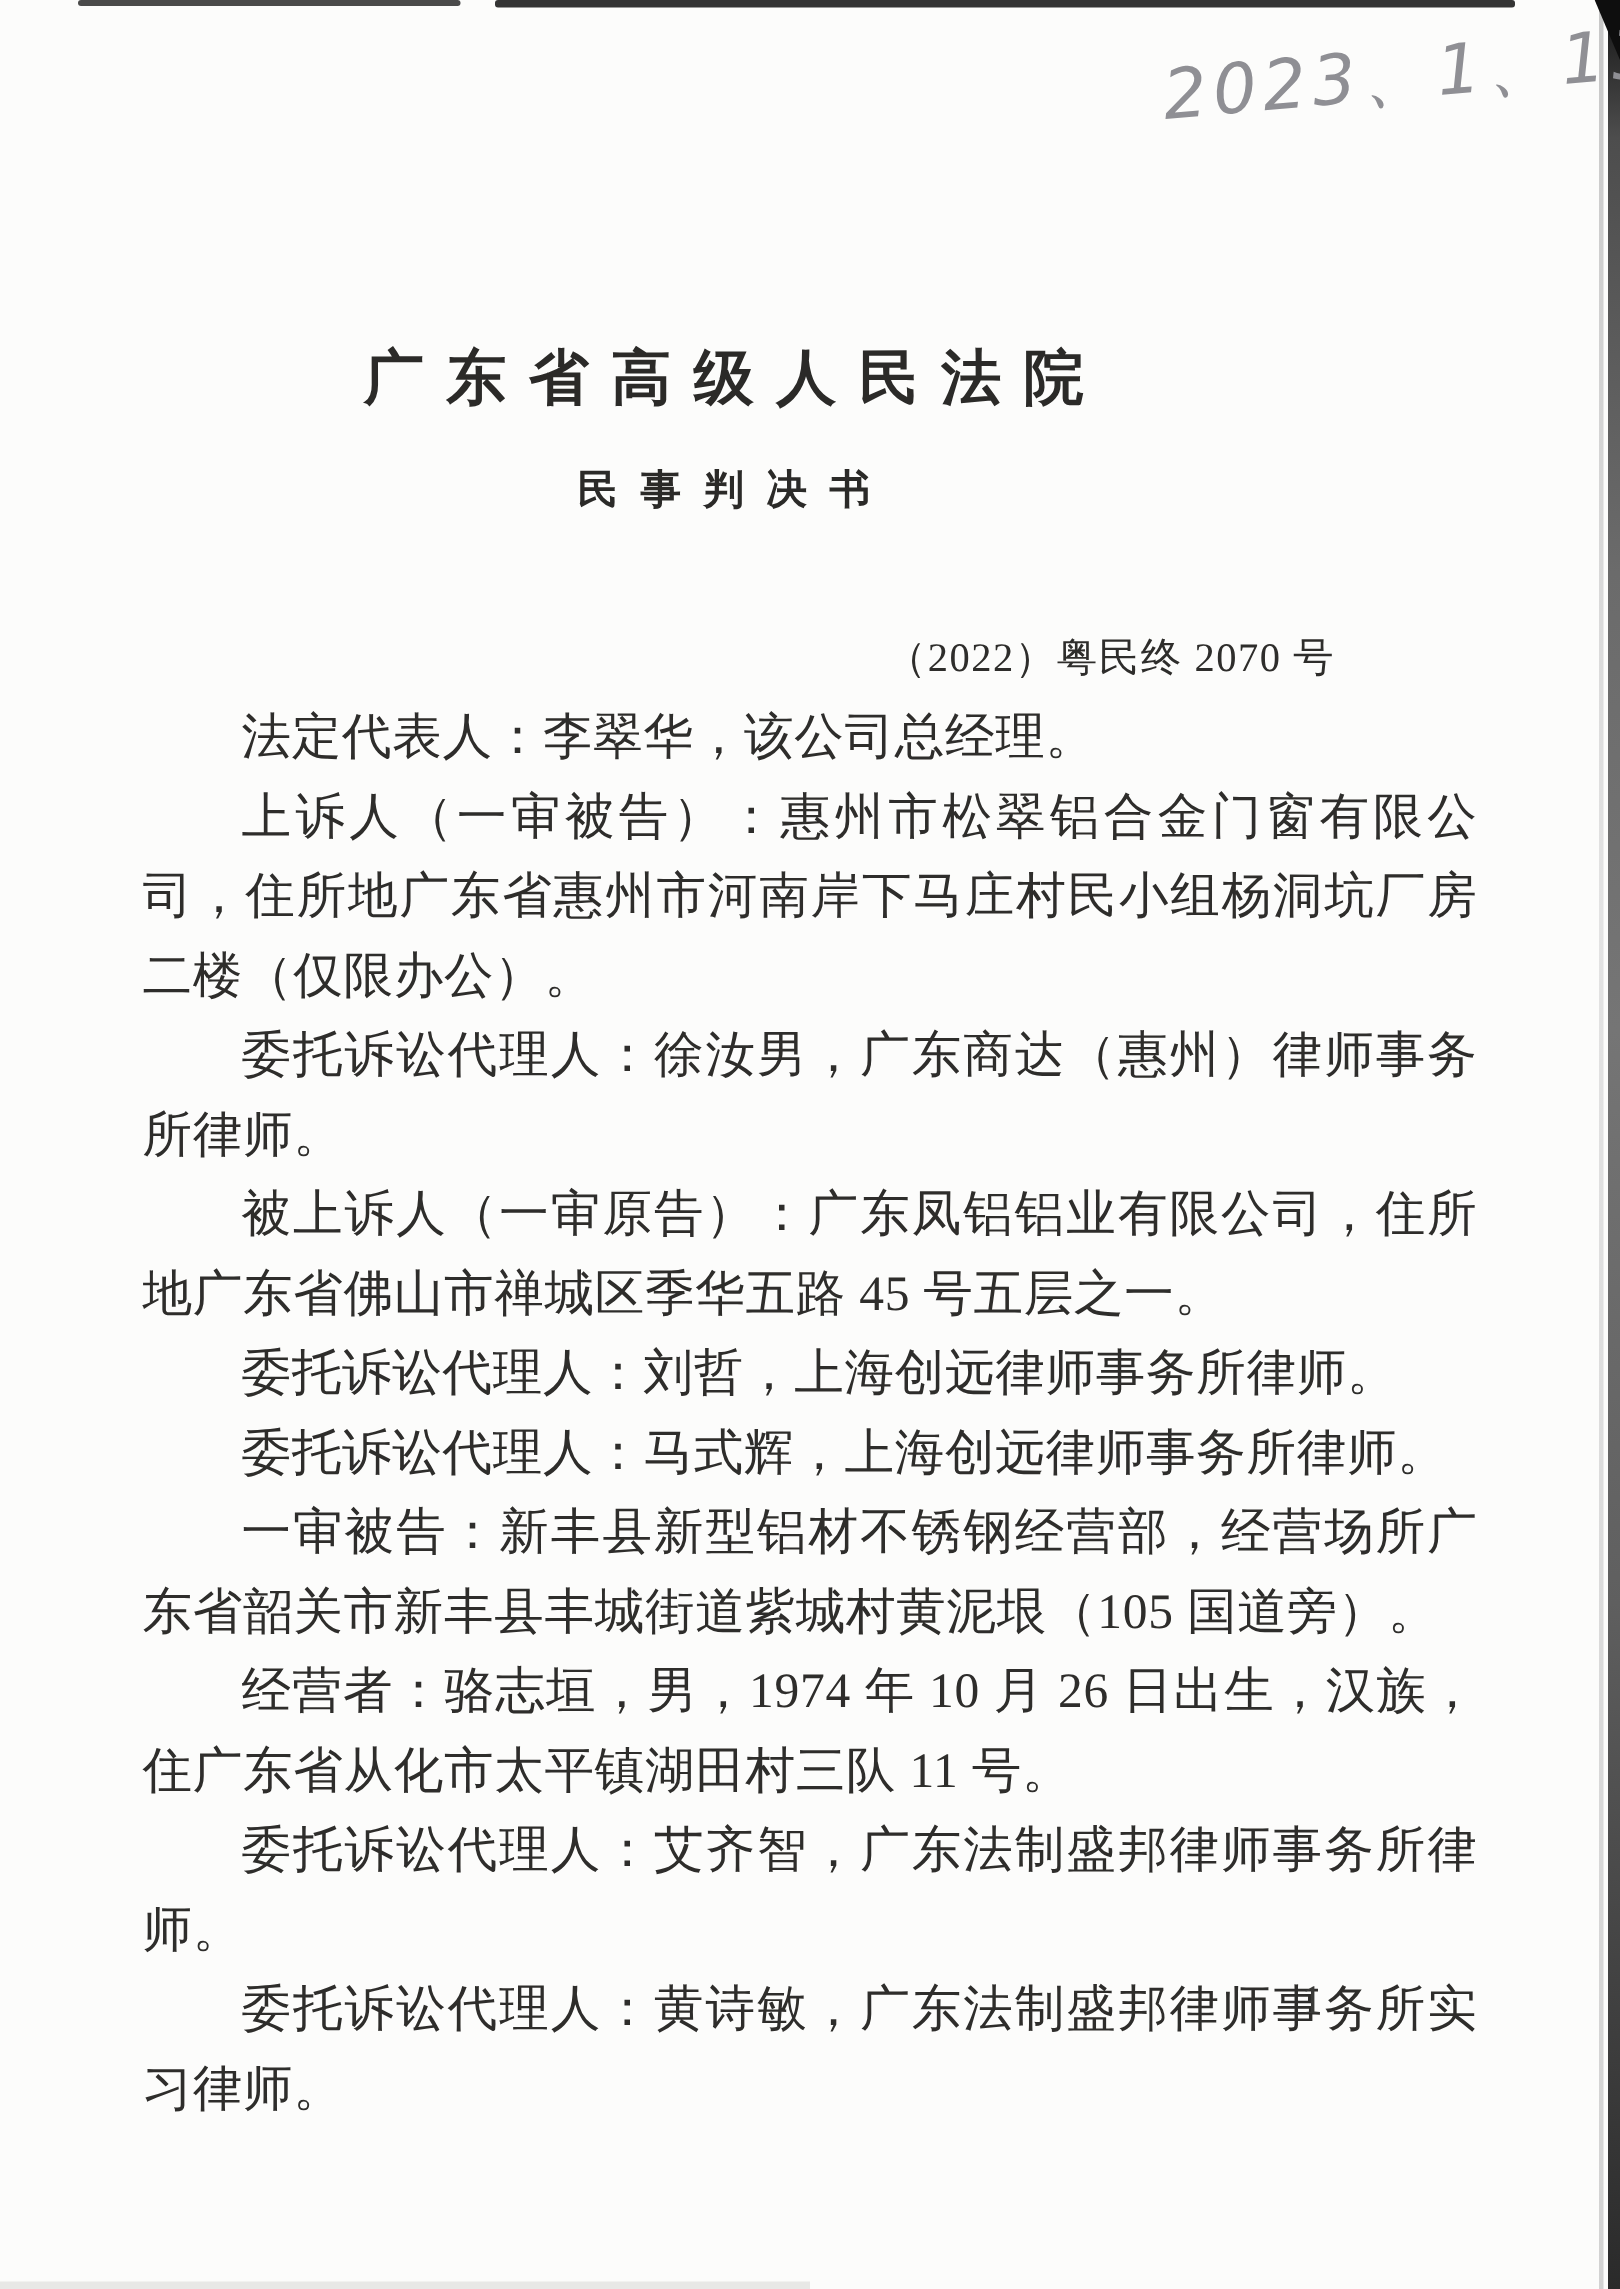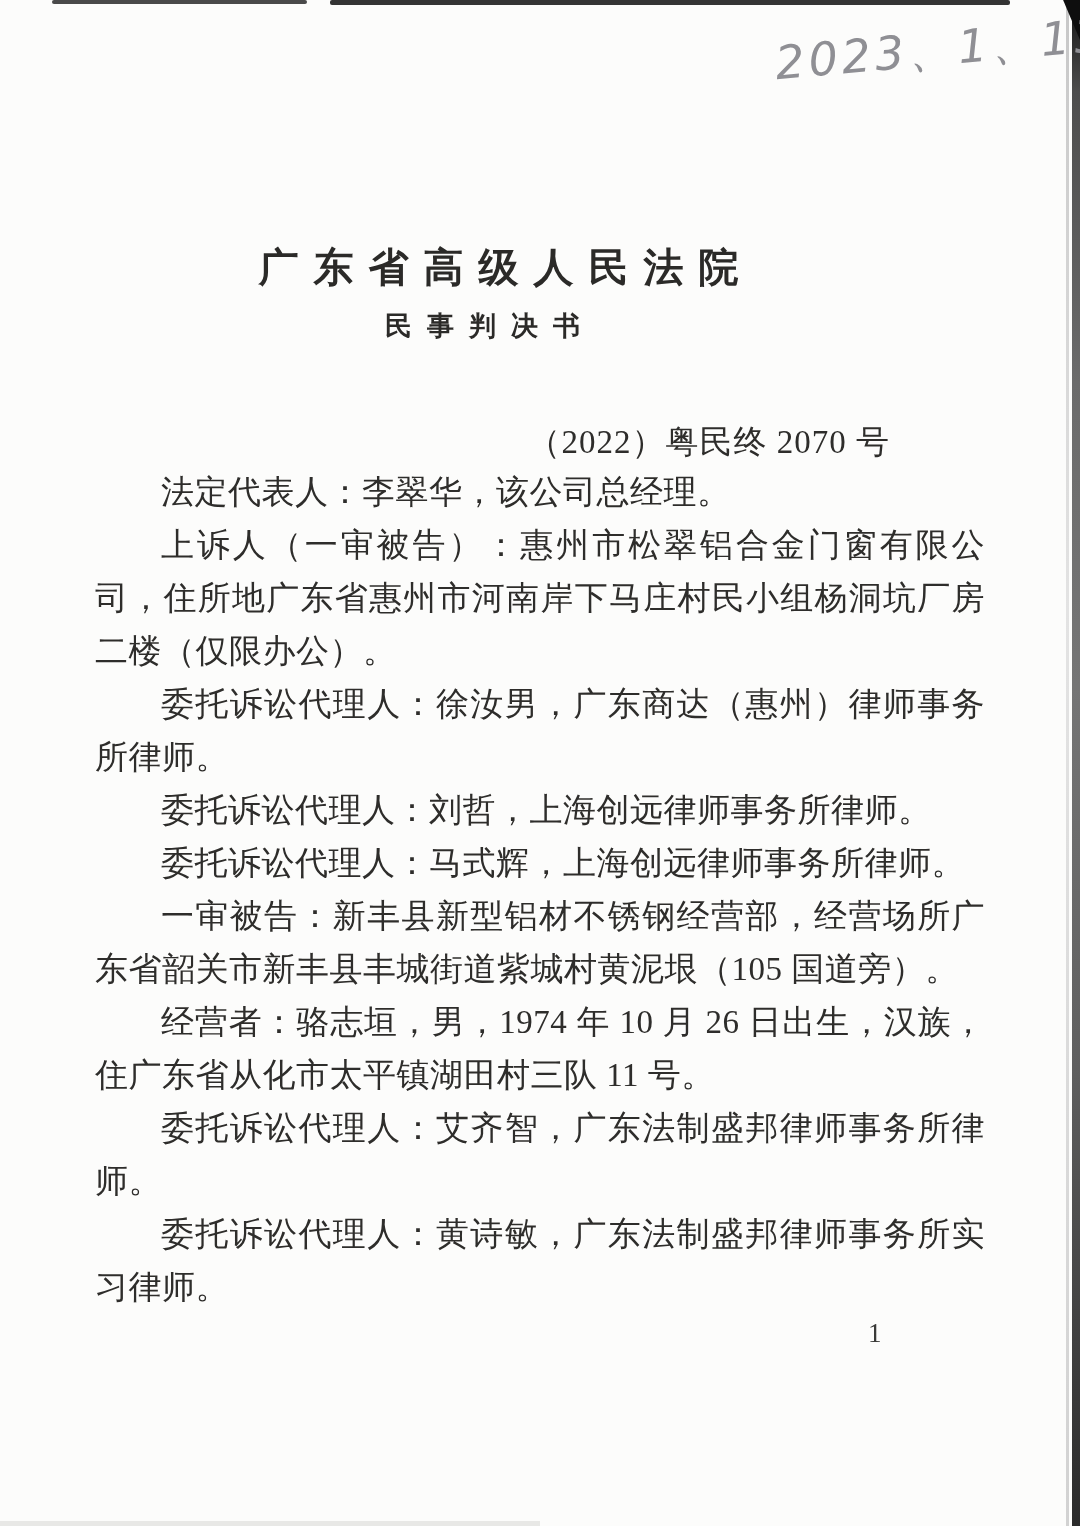--- a/index.html
+++ b/index.html
@@ -62,21 +62,21 @@
   
   .content {
     position: absolute;
     left: 95px; top: 0;
     width: 890px;
     height: 100%;
   }
   .court-name {
     position: absolute;
     left: -50px; top: 224px; width: 890px;
-    margin: 16px;
+    margin: 0;
     text-align: center;
     font-size: 40px;
     font-weight: 600;
     letter-spacing: 15px;
     color: #2b2a28;
     white-space: nowrap;
   }
   .doc-type {
     position: absolute;
     left: -50px; top: 308px; width: 890px;
@@ -84,21 +84,21 @@
     text-align: center;
     font-size: 27px;
     font-weight: 600;
     letter-spacing: 15px;
     color: #2b2a28;
     white-space: nowrap;
   }
   .case-number {
     position: absolute;
     right: 95px; top: 420px;
-    font-size: 33px;
+    font-size: 27px;
     letter-spacing: 1px;
   }
   .body-text {
     position: absolute;
     left: 0; top: 466px;
     width: 890px;
     font-size: 33px;
     line-height: 53px;
     text-align: justify;
     letter-spacing: 0.5px;
@@ -133,20 +133,21 @@
     <h1 class="court-name">广东省高级人民法院</h1>
 
     <h2 class="doc-type">民事判决书</h2>
 
     <div class="case-number">（2022）粤民终 2070 号</div>
 
     <div class="body-text">
       <p>法定代表人：李翠华，该公司总经理。</p>
       <p>上诉人（一审被告）：惠州市松翠铝合金门窗有限公司，住所地广东省惠州市河南岸下马庄村民小组杨洞坑厂房二楼（仅限办公）。</p>
       <p>委托诉讼代理人：徐汝男，广东商达（惠州）律师事务所律师。</p>
+      <p>被上诉人（一审原告）：广东凤铝铝业有限公司，住所地广东省佛山市禅城区季华五路 45 号五层之一。</p>
       <p>委托诉讼代理人：刘哲，上海创远律师事务所律师。</p>
       <p>委托诉讼代理人：马式辉，上海创远律师事务所律师。</p>
       <p>一审被告：新丰县新型铝材不锈钢经营部，经营场所广东省韶关市新丰县丰城街道紫城村黄泥垠（105 国道旁）。</p>
       <p>经营者：骆志垣，男，1974 年 10 月 26 日出生，汉族，住广东省从化市太平镇湖田村三队 11 号。</p>
       <p>委托诉讼代理人：艾齐智，广东法制盛邦律师事务所律师。</p>
       <p>委托诉讼代理人：黄诗敏，广东法制盛邦律师事务所实习律师。</p>
     </div>
 
   </div>
 

